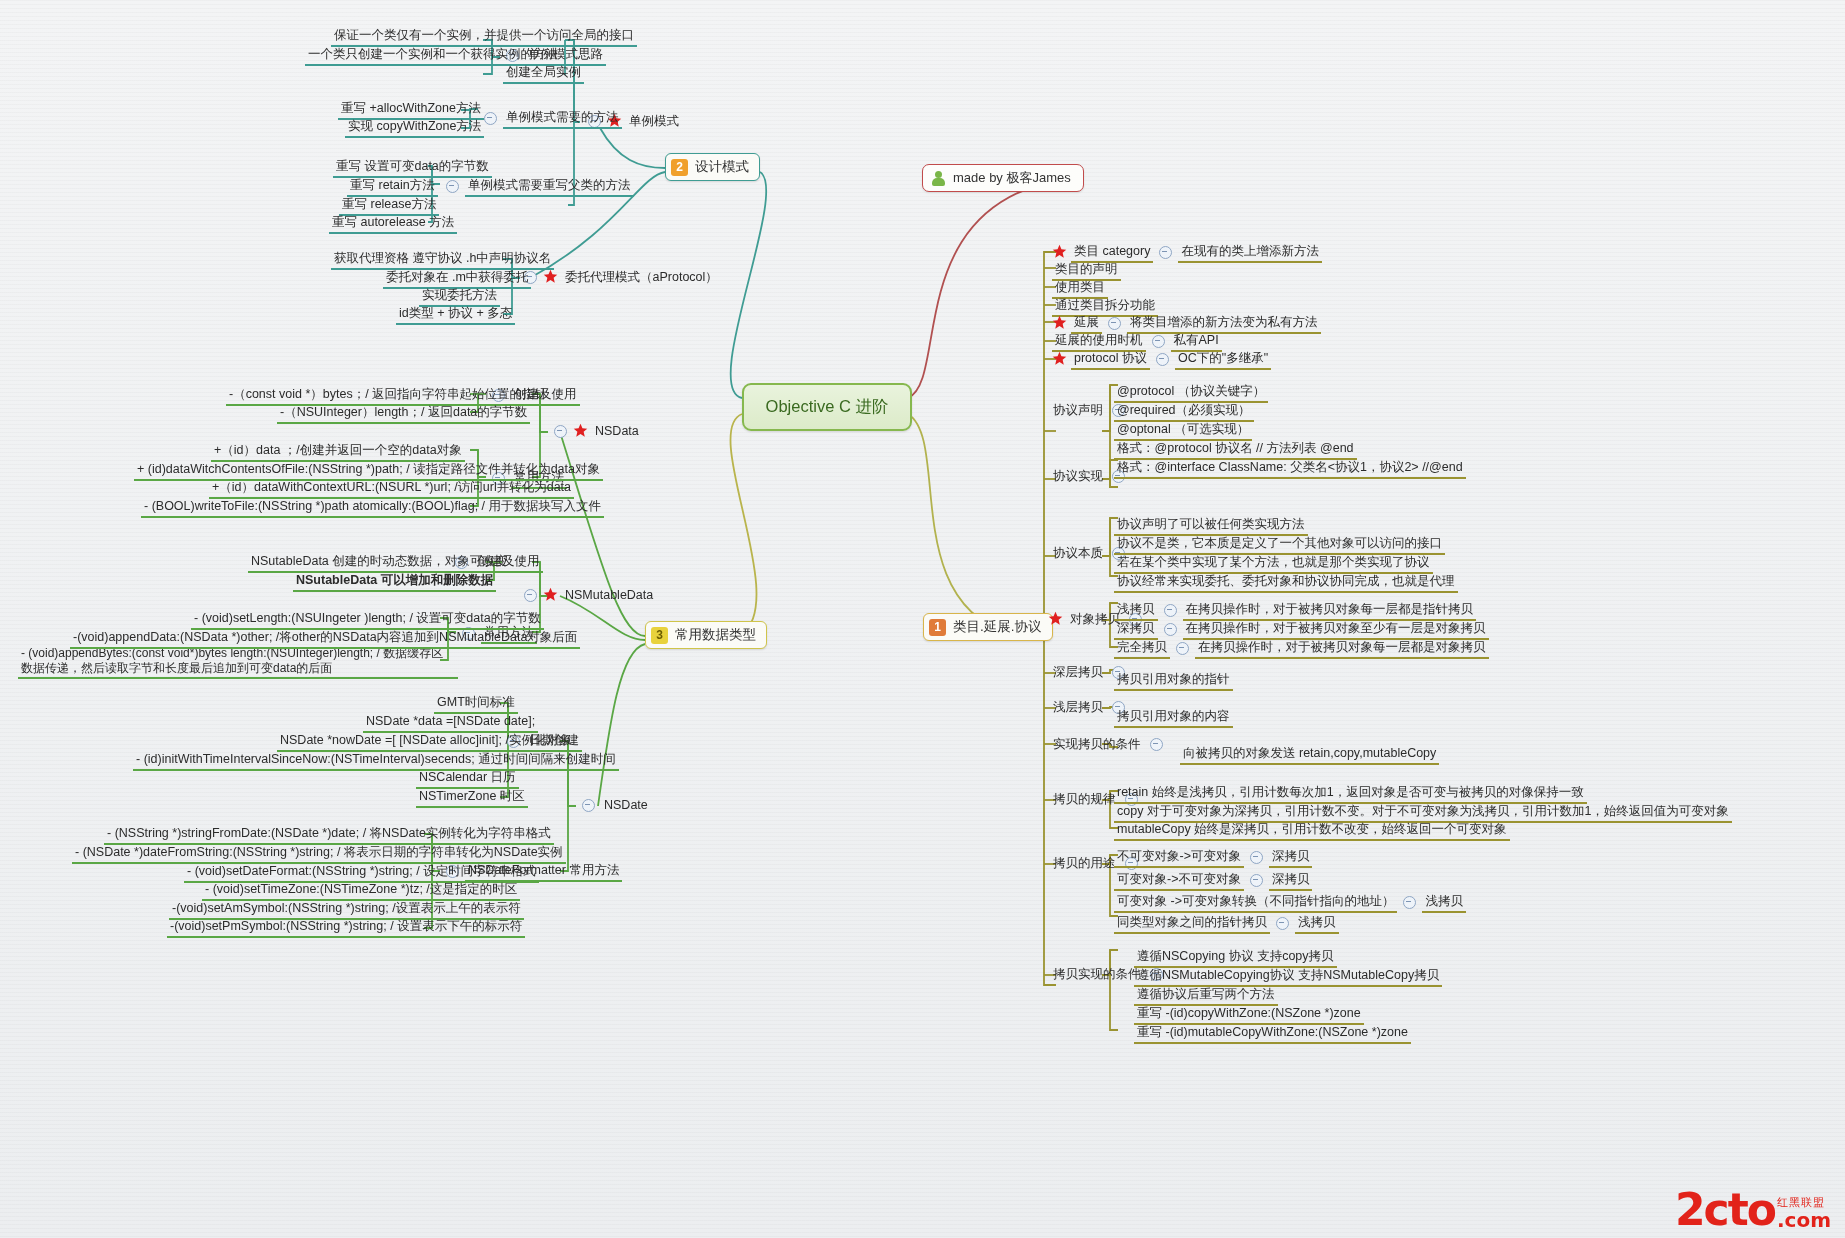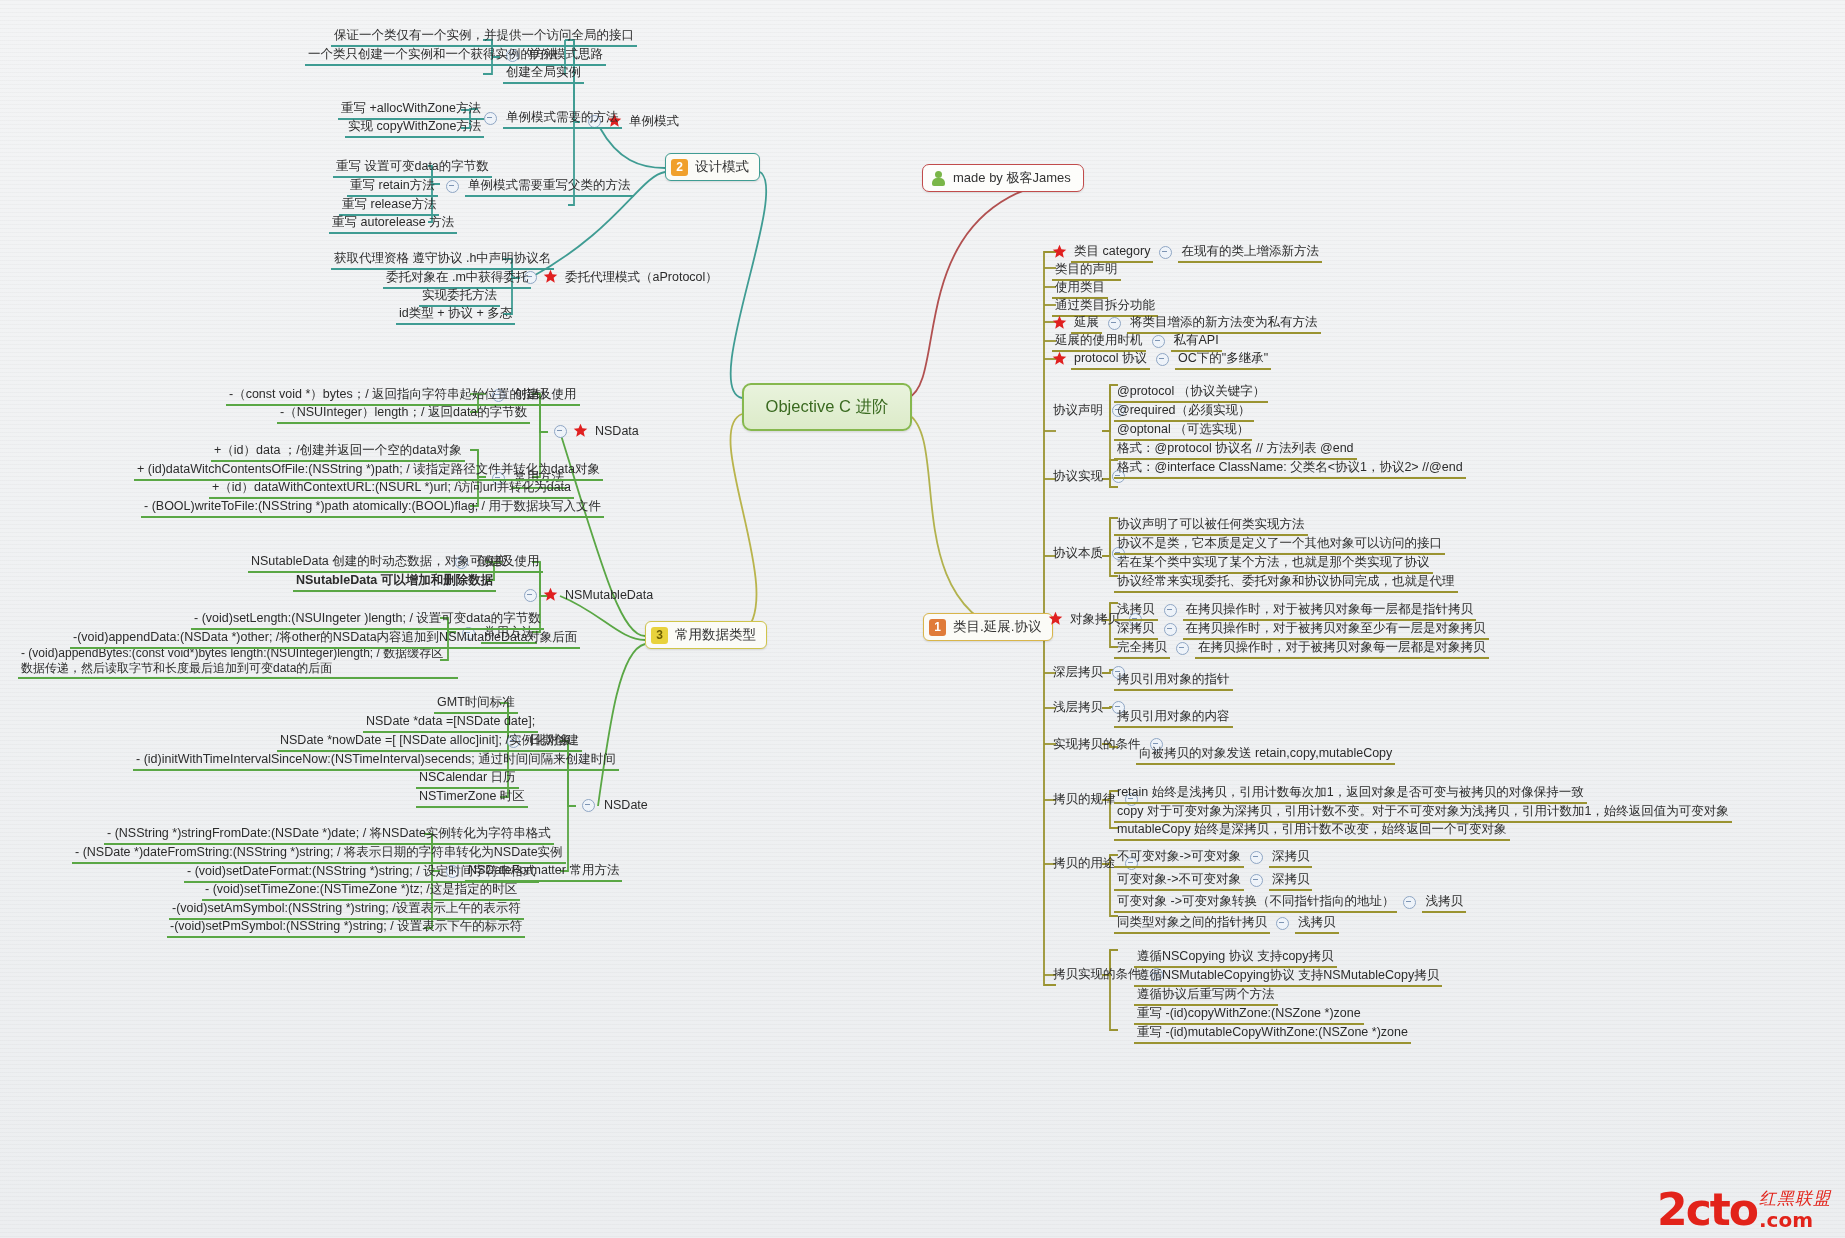--- a/index.html
+++ b/index.html
@@ -62,21 +62,21 @@
     font-size:13px;color:#333;box-shadow:0 1px 2px rgba(0,0,0,.1);}
   .person{width:15px;height:15px;position:relative;}
   .person .head{position:absolute;left:4px;top:0;width:7px;height:7px;border-radius:50%;background:#7ab648;}
   .person .body{position:absolute;left:1px;top:7px;width:13px;height:8px;border-radius:5px 5px 2px 2px;background:#7ab648;}
 
   
   .wm{position:absolute;right:14px;bottom:8px;display:flex;align-items:flex-end;gap:2px;
       font-family:"DejaVu Sans",sans-serif;}
   .wm .big{font-size:44px;font-weight:bold;color:#e2231a;letter-spacing:-2px;line-height:.9;}
   .wm .sub{display:flex;flex-direction:column;align-items:flex-start;}
-  .wm .cn{font-size:17px;color:#e2231a;letter-spacing:1px;font-style:italic;}
+  .wm .cn{font-size:11px;color:#e2231a;letter-spacing:1px;}
   .wm .dom{font-size:20px;font-weight:bold;color:#e2231a;line-height:1;}
 </style>
 </head>
 <body>
 
 <div id="canvas">
 
   <svg class="links">
     <g fill="none" stroke-width="1.8">
 
@@ -498,21 +498,21 @@
     <span class="tog"></span>
   </div>
   <div class="node ul-olive" style="left:1114px;top:708px;">
       <span class="txt">拷贝引用对象的内容</span>
     </div>
 
   <div class="node ul-none" style="left:1050px;top:736px;">
     <span class="txt">实现拷贝的条件</span>
     <span class="tog"></span>
   </div>
-  <div class="node ul-olive" style="left:1136px;top:745px;">
+  <div class="node ul-olive" style="left:1180px;top:745px;">
       <span class="txt">向被拷贝的对象发送 retain,copy,mutableCopy</span>
     </div>
 
   <div class="node ul-none" style="left:1050px;top:791px;">
     <span class="txt">拷贝的规律</span>
     <span class="tog"></span>
   </div>
   <div class="node ul-olive" style="left:1114px;top:784px;">
       <span class="txt">retain 始终是浅拷贝，引用计数每次加1，返回对象是否可变与被拷贝的对像保持一致</span>
     </div>

